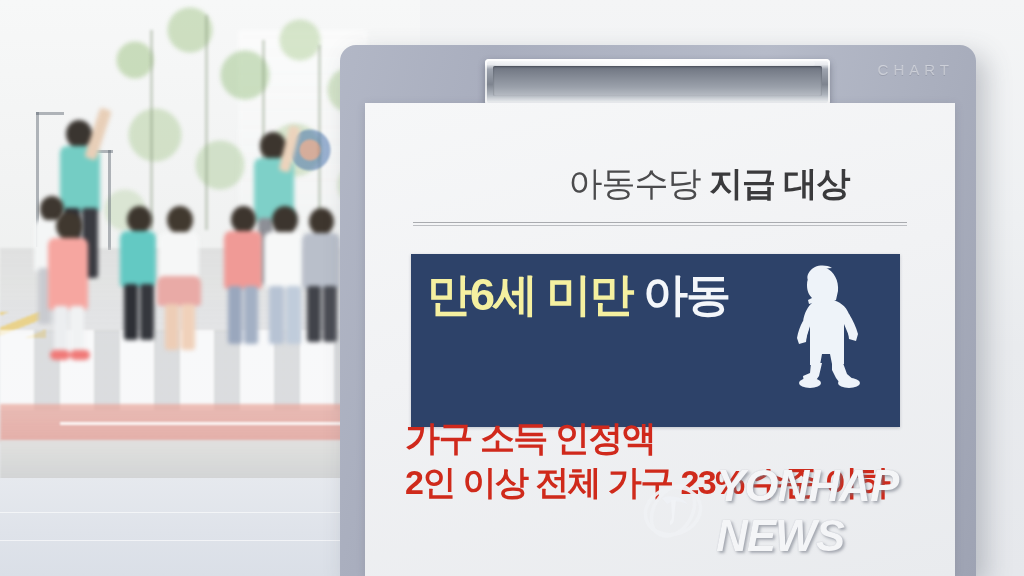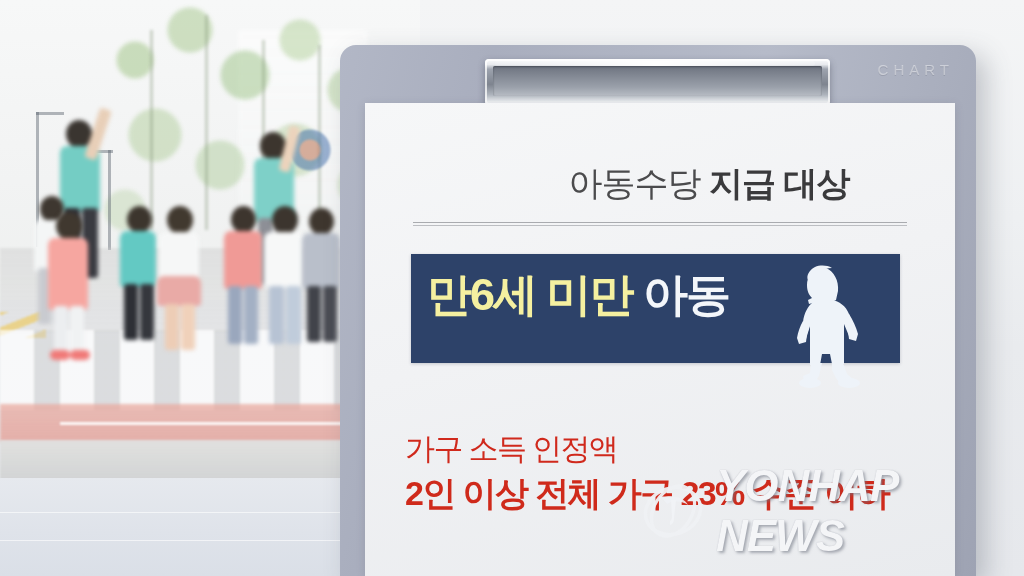--- a/index.html
+++ b/index.html
@@ -173,21 +173,21 @@
   }
   #title-divider {
     position:absolute; left:48px; top:119px; width:494px; height:4px;
     border-top:1px solid #a9abaf;
     border-bottom:1px solid #bcbec2;
   }
 
   
   #navy-box {
     position:absolute; left:46px; top:151px;
-    width:489px; height:109px;
+    width:489px; height:173px;
     background:#2d4269;
     box-shadow: 0 1px 3px rgba(60,65,85,.25);
     padding-left: 32px;
   }
   #navy-line1 {
     position:absolute; left:16px; top:11px; width:400px;
     white-space:nowrap;
   }
   #navy-line2 {
     position:absolute; left:16px; top:70px; width:400px;
@@ -207,23 +207,22 @@
   #child-silhouette {
     position:absolute; right:18px; top:10px; width:96px; height:126px;
   }
 
   
   #red-block {
     position:absolute; left:40px; top:313px; width:545px;
     white-space:nowrap;
   }
   .red-line1 {
-    font-size:30px; font-weight:400; color:#d0291c; letter-spacing:-1.6px;
+    font-size:35px; font-weight:700; color:#d0291c; letter-spacing:-1.6px;
     line-height:44px;
-    margin-top:11px;
   }
   .red-line2 {
     font-size:34px; font-weight:700; color:#cf2a1b; letter-spacing:-1.6px;
     line-height:44px;
   }
 
   
   #watermark {
     position:absolute; left:640px; top:478px;
     width:372px; height:66px;

